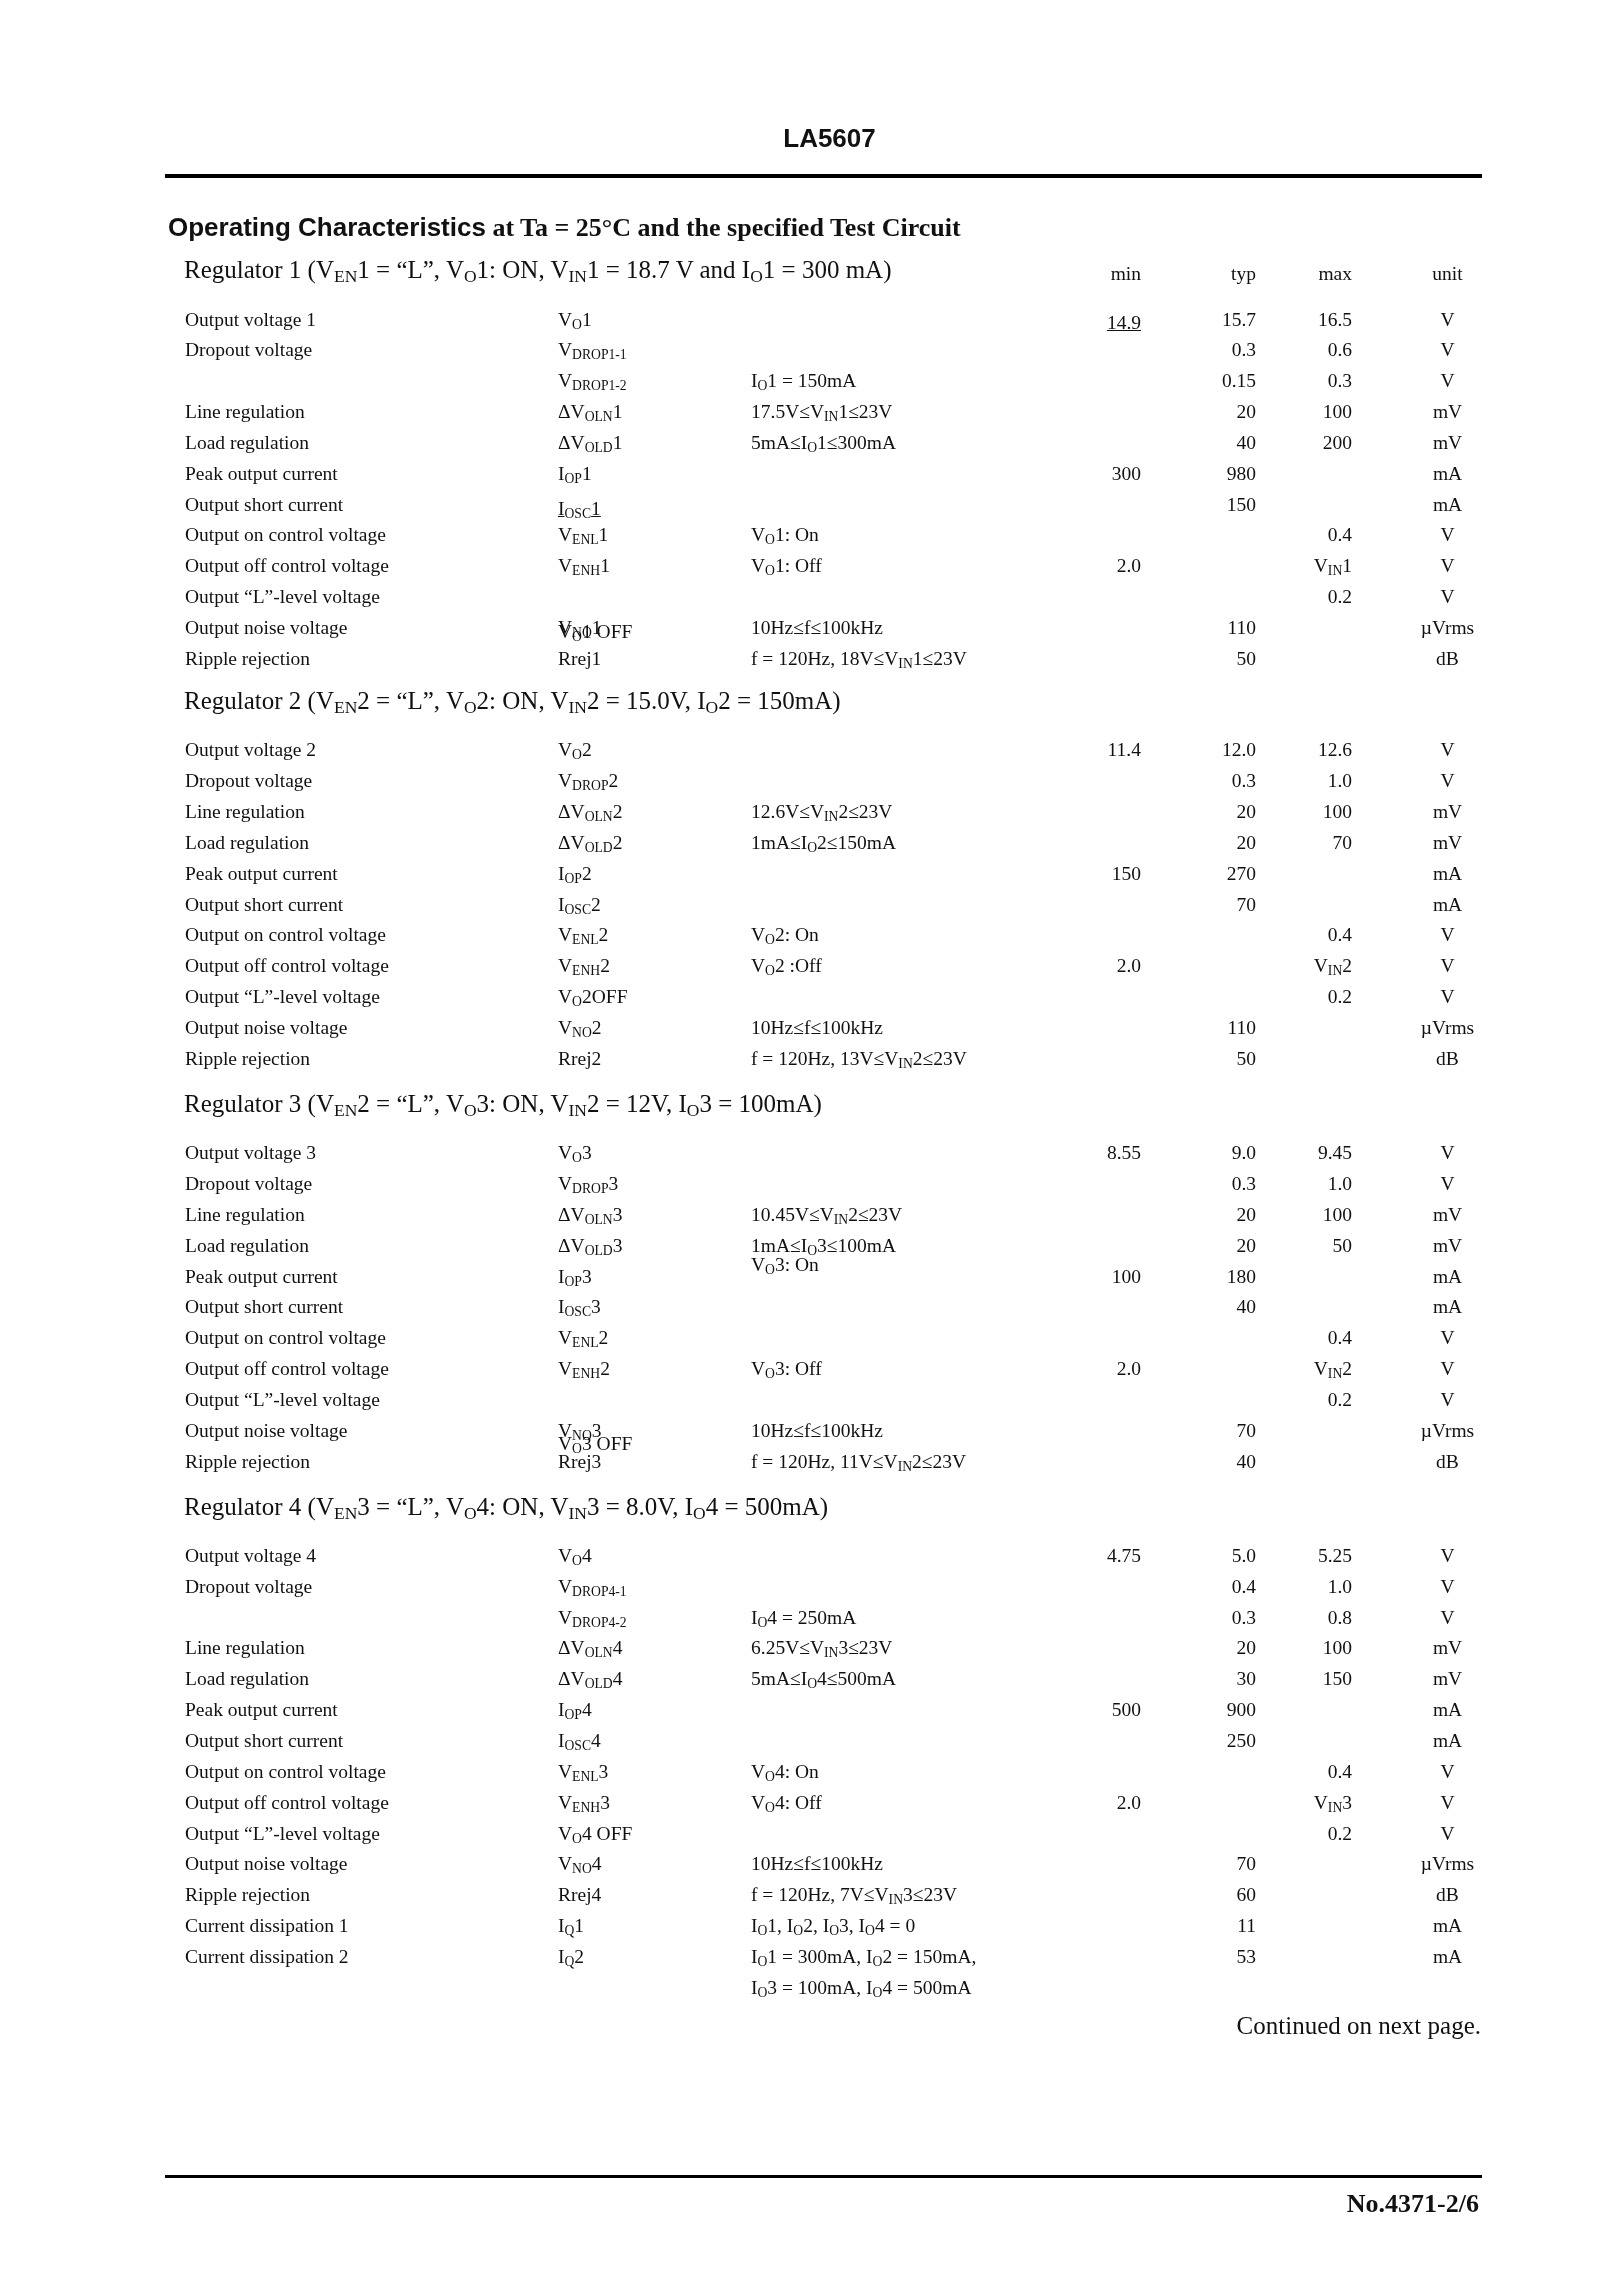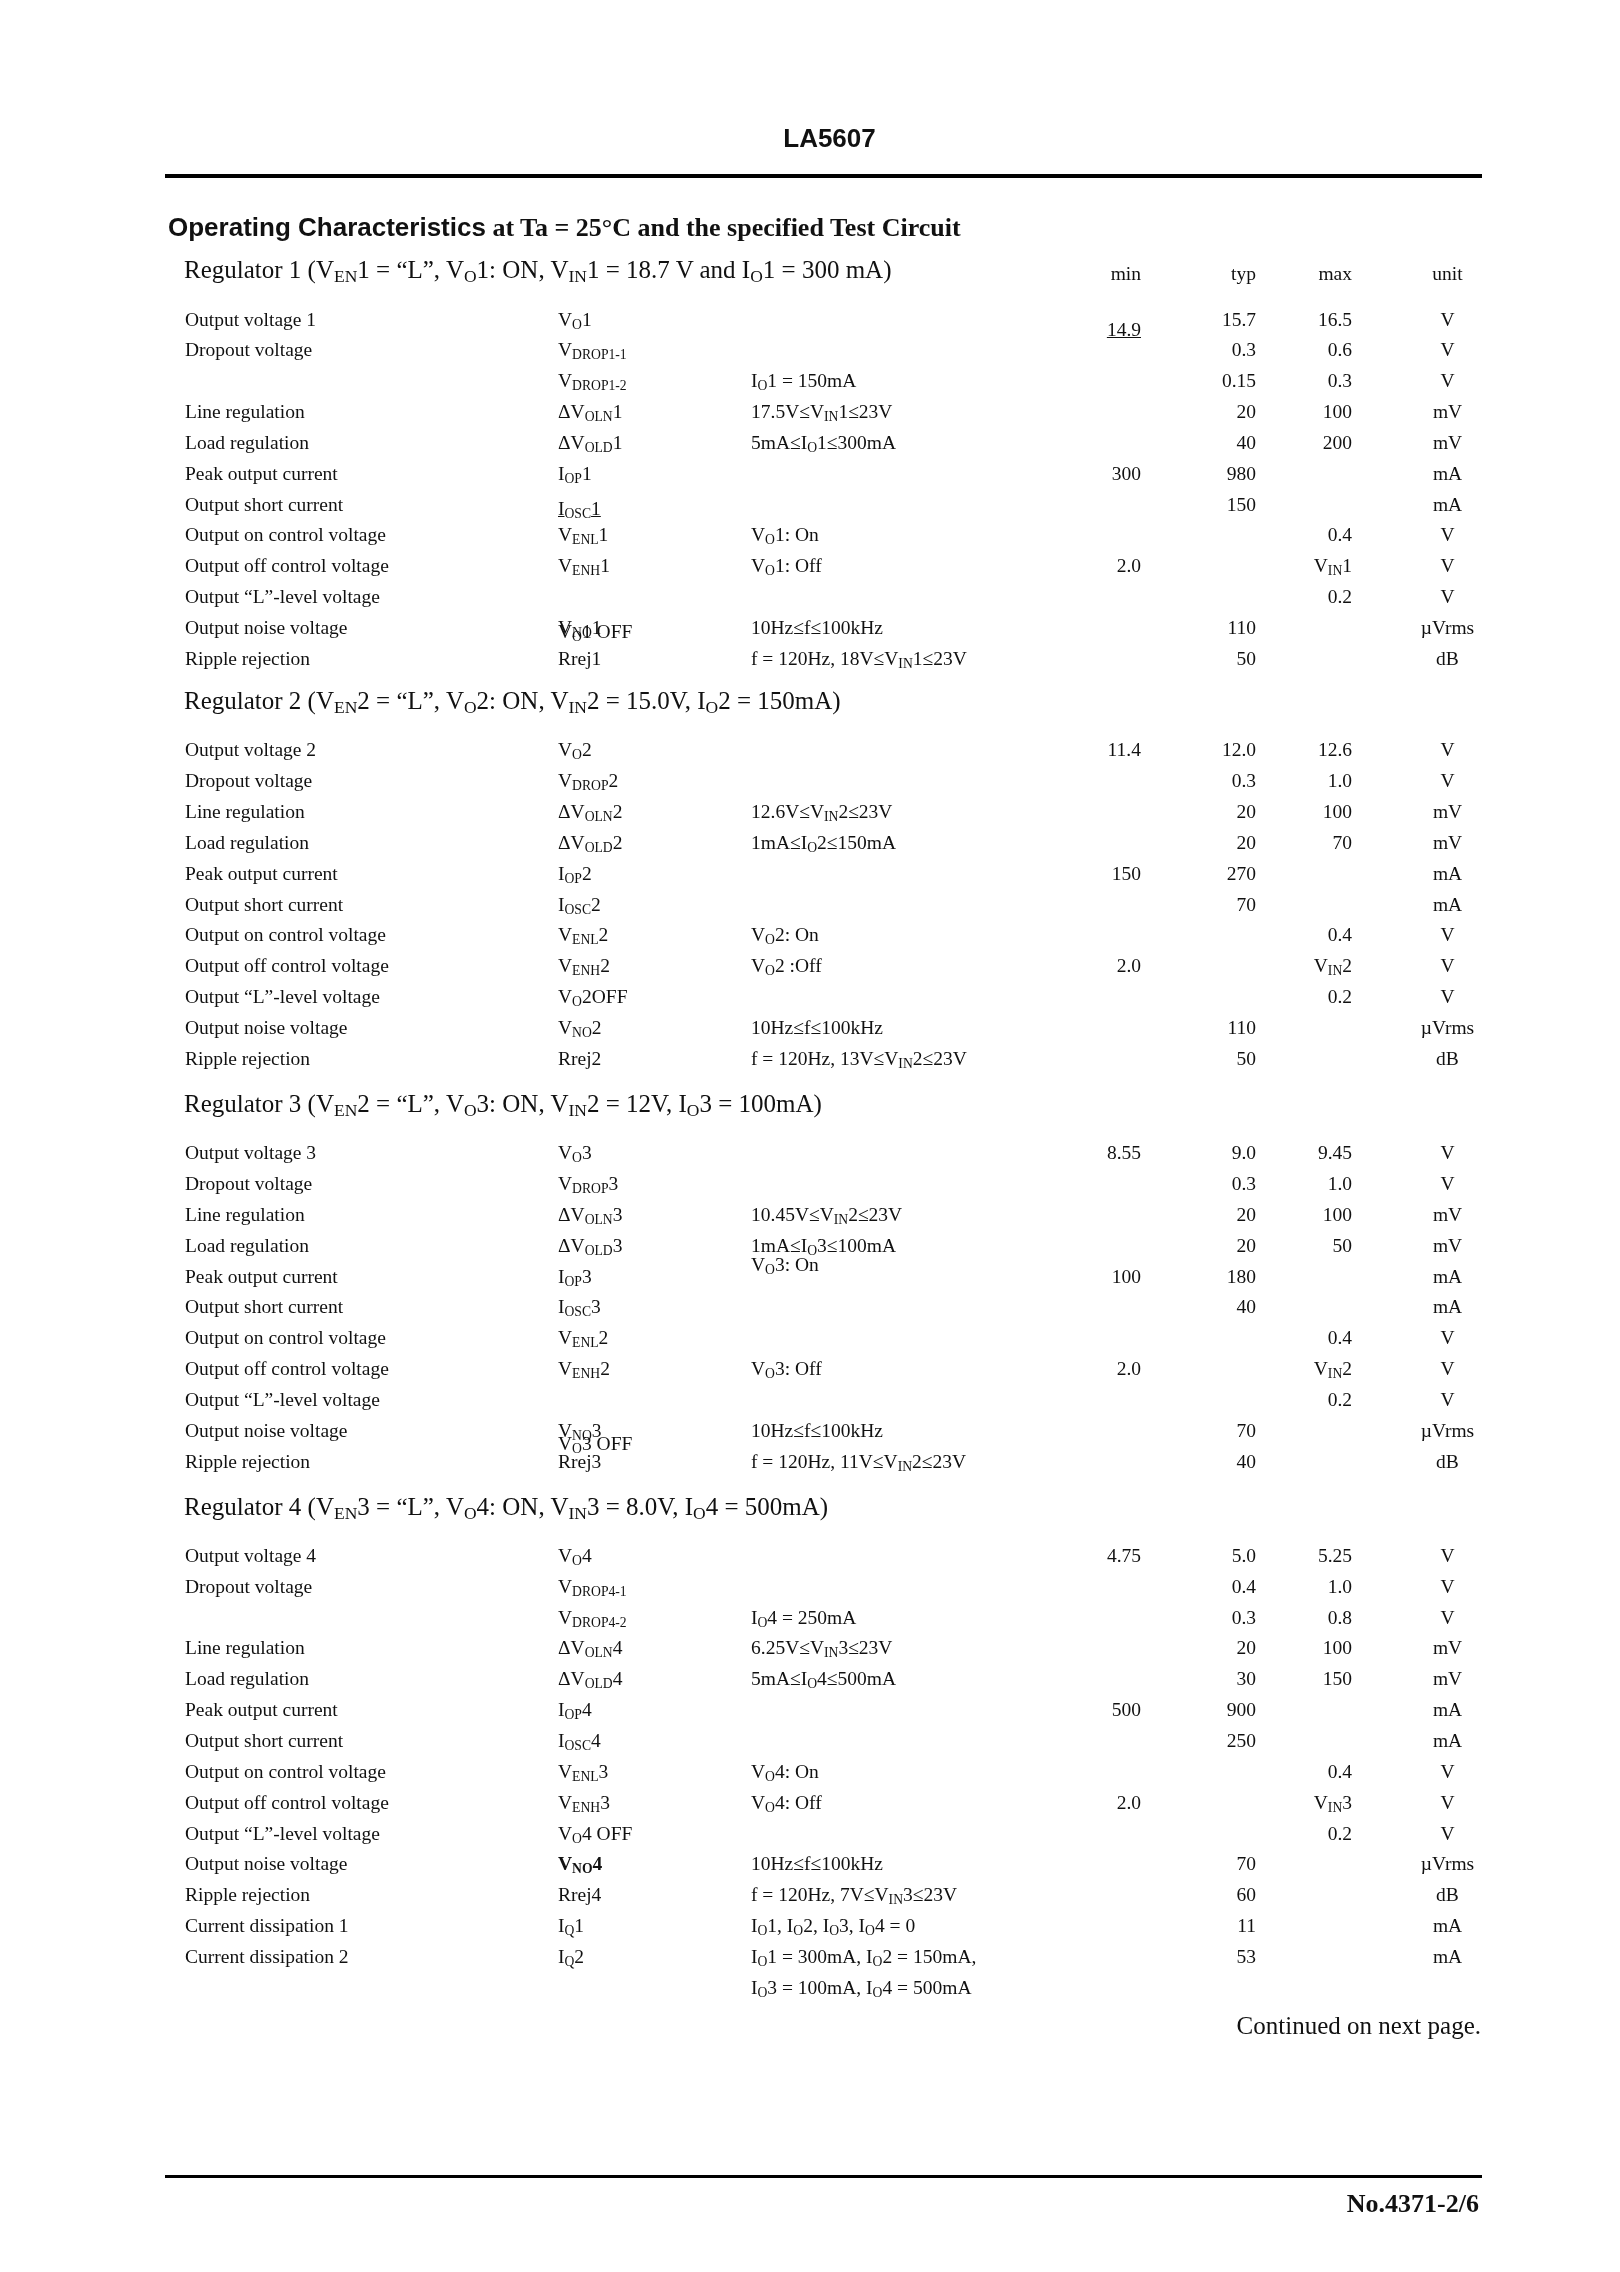--- a/index.html
+++ b/index.html
@@ -40,21 +40,21 @@
 </div>
 
 <div id="table">
     <div class="abs serif reg-title" style="top: 256px;">Regulator 1 (V<sub>EN</sub>1 = “L”, V<sub>O</sub>1: ON, V<sub>IN</sub>1 = 18.7 V and I<sub>O</sub>1 = 300 mA)</div>
     <div class="cell serif col-head c-min" style="top: 263px;">min</div>
     <div class="cell serif col-head c-typ" style="top: 263px;">typ</div>
     <div class="cell serif col-head c-max" style="top: 263px;">max</div>
     <div class="cell serif col-head c-unit" style="top: 263px;">unit</div>
     <div class="cell serif row c-name" style="top: 309px;">Output voltage 1</div>
     <div class="cell serif row c-sym" style="top: 309px;">V<sub>O</sub>1</div>
-    <div class="cell serif row c-min" style="top: 319px; text-decoration: underline;">14.9</div>
+    <div class="cell serif row c-min" style="top: 312px; text-decoration: underline;">14.9</div>
     <div class="cell serif row c-typ" style="top: 309px;">15.7</div>
     <div class="cell serif row c-max" style="top: 309px;">16.5</div>
     <div class="cell serif row c-unit" style="top: 309px;">V</div>
     <div class="cell serif row c-name" style="top: 339px;">Dropout voltage</div>
     <div class="cell serif row c-sym" style="top: 339px;">V<sub>DROP1-1</sub></div>
     <div class="cell serif row c-typ" style="top: 339px;">0.3</div>
     <div class="cell serif row c-max" style="top: 339px;">0.6</div>
     <div class="cell serif row c-unit" style="top: 339px;">V</div>
     <div class="cell serif row c-sym" style="top: 370px;">V<sub>DROP1-2</sub></div>
     <div class="cell serif row c-cond" style="top: 370px;">I<sub>O</sub>1 = 150mA</div>
@@ -270,21 +270,21 @@
     <div class="cell serif row c-sym" style="top: 1792px;">V<sub>ENH</sub>3</div>
     <div class="cell serif row c-cond" style="top: 1792px;">V<sub>O</sub>4: Off</div>
     <div class="cell serif row c-min" style="top: 1792px;">2.0</div>
     <div class="cell serif row c-max" style="top: 1792px;">V<sub>IN</sub>3</div>
     <div class="cell serif row c-unit" style="top: 1792px;">V</div>
     <div class="cell serif row c-name" style="top: 1823px;">Output “L”-level voltage</div>
     <div class="cell serif row c-sym" style="top: 1823px;">V<sub>O</sub>4 OFF</div>
     <div class="cell serif row c-max" style="top: 1823px;">0.2</div>
     <div class="cell serif row c-unit" style="top: 1823px;">V</div>
     <div class="cell serif row c-name" style="top: 1853px;">Output noise voltage</div>
-    <div class="cell serif row c-sym" style="top: 1853px; font-weight: bold;">V<sub>NO</sub>4</div>
+    <div class="cell serif row c-sym" style="top: 1853px;">V<sub>NO</sub>4</div>
     <div class="cell serif row c-cond" style="top: 1853px;">10Hz≤f≤100kHz</div>
     <div class="cell serif row c-typ" style="top: 1853px;">70</div>
     <div class="cell serif row c-unit" style="top: 1853px;">µVrms</div>
     <div class="cell serif row c-name" style="top: 1884px;">Ripple rejection</div>
     <div class="cell serif row c-sym" style="top: 1884px;">Rrej4</div>
     <div class="cell serif row c-cond" style="top: 1884px;">f = 120Hz, 7V≤V<sub>IN</sub>3≤23V</div>
     <div class="cell serif row c-typ" style="top: 1884px;">60</div>
     <div class="cell serif row c-unit" style="top: 1884px;">dB</div>
     <div class="cell serif row c-name" style="top: 1915px;">Current dissipation 1</div>
     <div class="cell serif row c-sym" style="top: 1915px;">I<sub>Q</sub>1</div>

